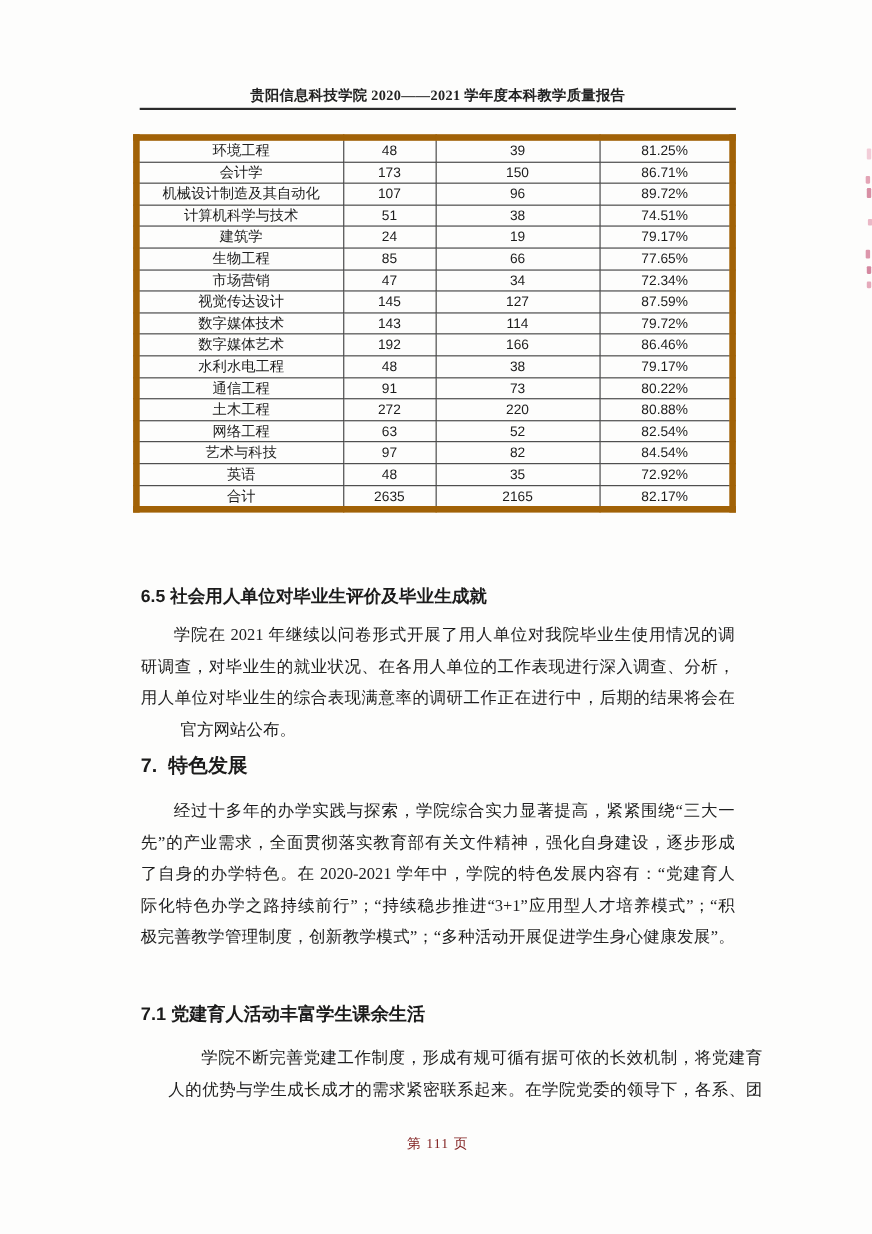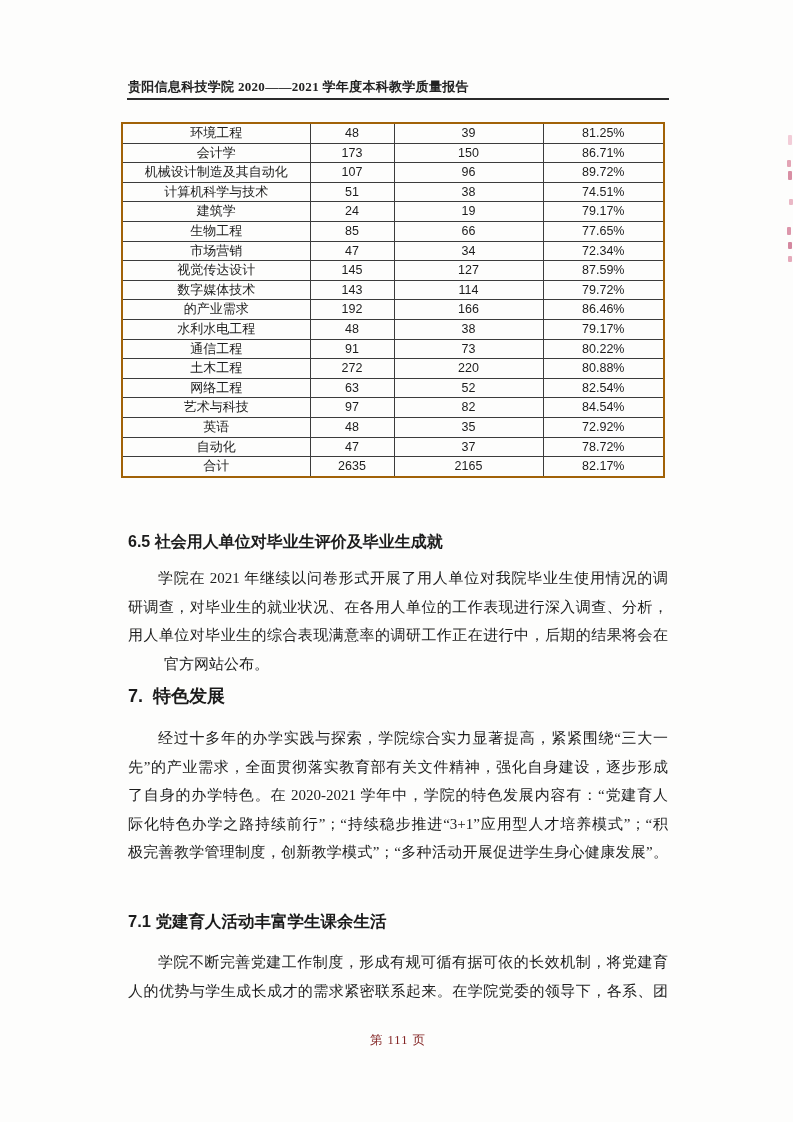--- a/index.html
+++ b/index.html
@@ -7,33 +7,33 @@
     position:relative;
     width:793px;height:1122px;
     background:#fdfdfc;
     overflow:hidden;
     font-family:"Liberation Serif", serif;
     color:#1f1f1f;
   }
   
   .header-title{
     position:absolute;left:128px;top:78px;width:540px;
-    font-size:13px;font-weight:600;
+    text-align:center;font-size:13px;font-weight:600;
     letter-spacing:.3px;color:#222;
   }
   .header-rule{
     position:absolute;left:127px;top:98px;width:542px;height:2px;
     background:#2b2b2b;
   }
   
   .majors-table{
     position:absolute;left:121px;top:122px;width:542px;
     border-collapse:collapse;table-layout:fixed;
     font-size:13px;color:#1c1c1c;
-    border:2px solid #a16207;
+    border:6px solid #a16207;
   }
   .majors-table td{
     border:1px solid #3c3c3c;
     height:18.6px;line-height:18.6px;
     text-align:center;padding:0;overflow:hidden;
     white-space:nowrap;
   }
   .majors-table td.c-num{font-family:"Liberation Sans", sans-serif;font-size:12.5px;}
   
   .sec-heading{
@@ -44,21 +44,21 @@
   .h-65{top:532px;font-size:16px;}
   .h-7{top:684px;font-size:18px;}
   .h-71{top:911px;font-size:16.5px;}
   
   .para{
     position:absolute;left:128px;width:540px;
     font-size:15px;line-height:28.6px;color:#1d1d1d;
   }
   .p-65{top:564px;}
   .p-7{top:724px;}
-  .p-71{top:948px;}
+  .p-71{top:948px;margin-left:25px;}
   .tline{text-align:justify;text-align-last:justify;}
   .tline.first{text-indent:2em;}
   .tline.last-left{text-align-last:left;margin-left:36px;}
   
   .page-footer{
     position:absolute;left:128px;top:1032px;width:540px;
     text-align:center;font-size:12.5px;color:#7f1d1d;
     letter-spacing:1px;
   }
   
@@ -128,21 +128,21 @@
           <td class="c-num">127</td>
           <td class="c-num">87.59%</td>
         </tr>
         <tr>
           <td class="c-major">数字媒体技术</td>
           <td class="c-num">143</td>
           <td class="c-num">114</td>
           <td class="c-num">79.72%</td>
         </tr>
         <tr>
-          <td class="c-major">的产业需求</td>
+          <td class="c-major">数字媒体艺术</td>
           <td class="c-num">192</td>
           <td class="c-num">166</td>
           <td class="c-num">86.46%</td>
         </tr>
         <tr>
           <td class="c-major">水利水电工程</td>
           <td class="c-num">48</td>
           <td class="c-num">38</td>
           <td class="c-num">79.17%</td>
         </tr>
@@ -168,26 +168,20 @@
           <td class="c-major">艺术与科技</td>
           <td class="c-num">97</td>
           <td class="c-num">82</td>
           <td class="c-num">84.54%</td>
         </tr>
         <tr>
           <td class="c-major">英语</td>
           <td class="c-num">48</td>
           <td class="c-num">35</td>
           <td class="c-num">72.92%</td>
-        </tr>
-        <tr>
-          <td class="c-major">自动化</td>
-          <td class="c-num">47</td>
-          <td class="c-num">37</td>
-          <td class="c-num">78.72%</td>
         </tr>
         <tr>
           <td class="c-major">合计</td>
           <td class="c-num">2635</td>
           <td class="c-num">2165</td>
           <td class="c-num">82.17%</td>
         </tr>
       </tbody>
   </table>
 

